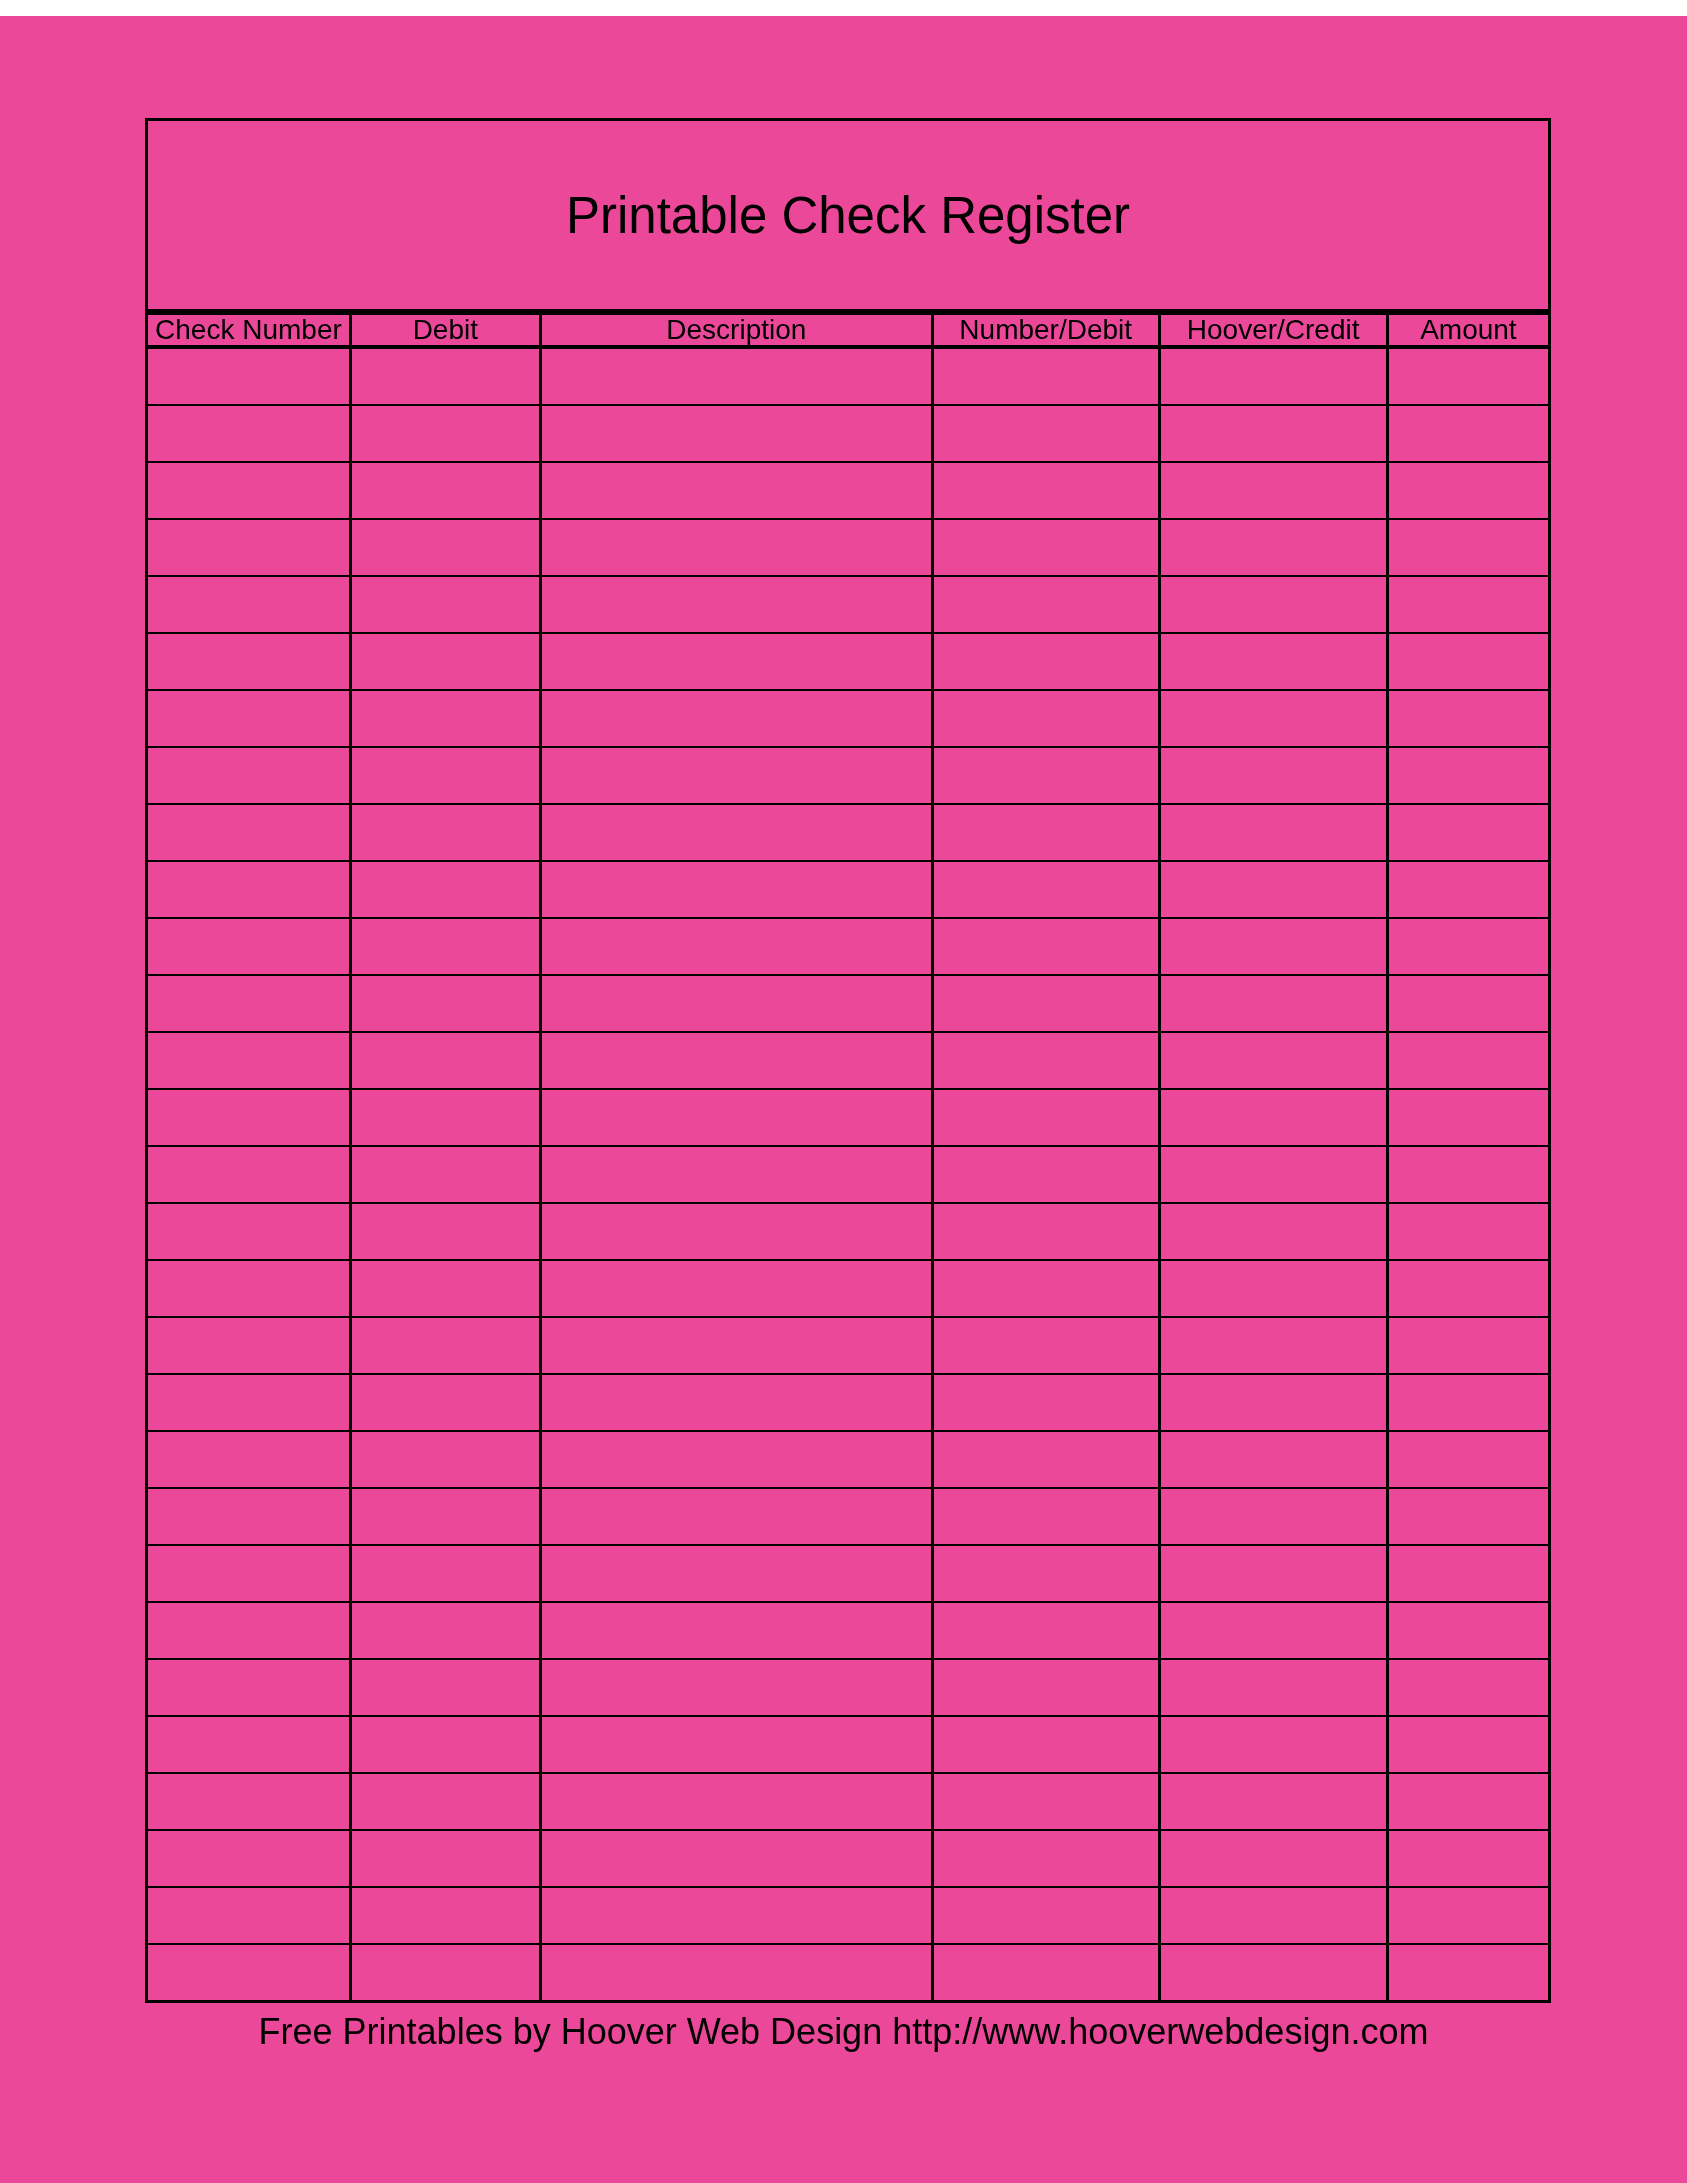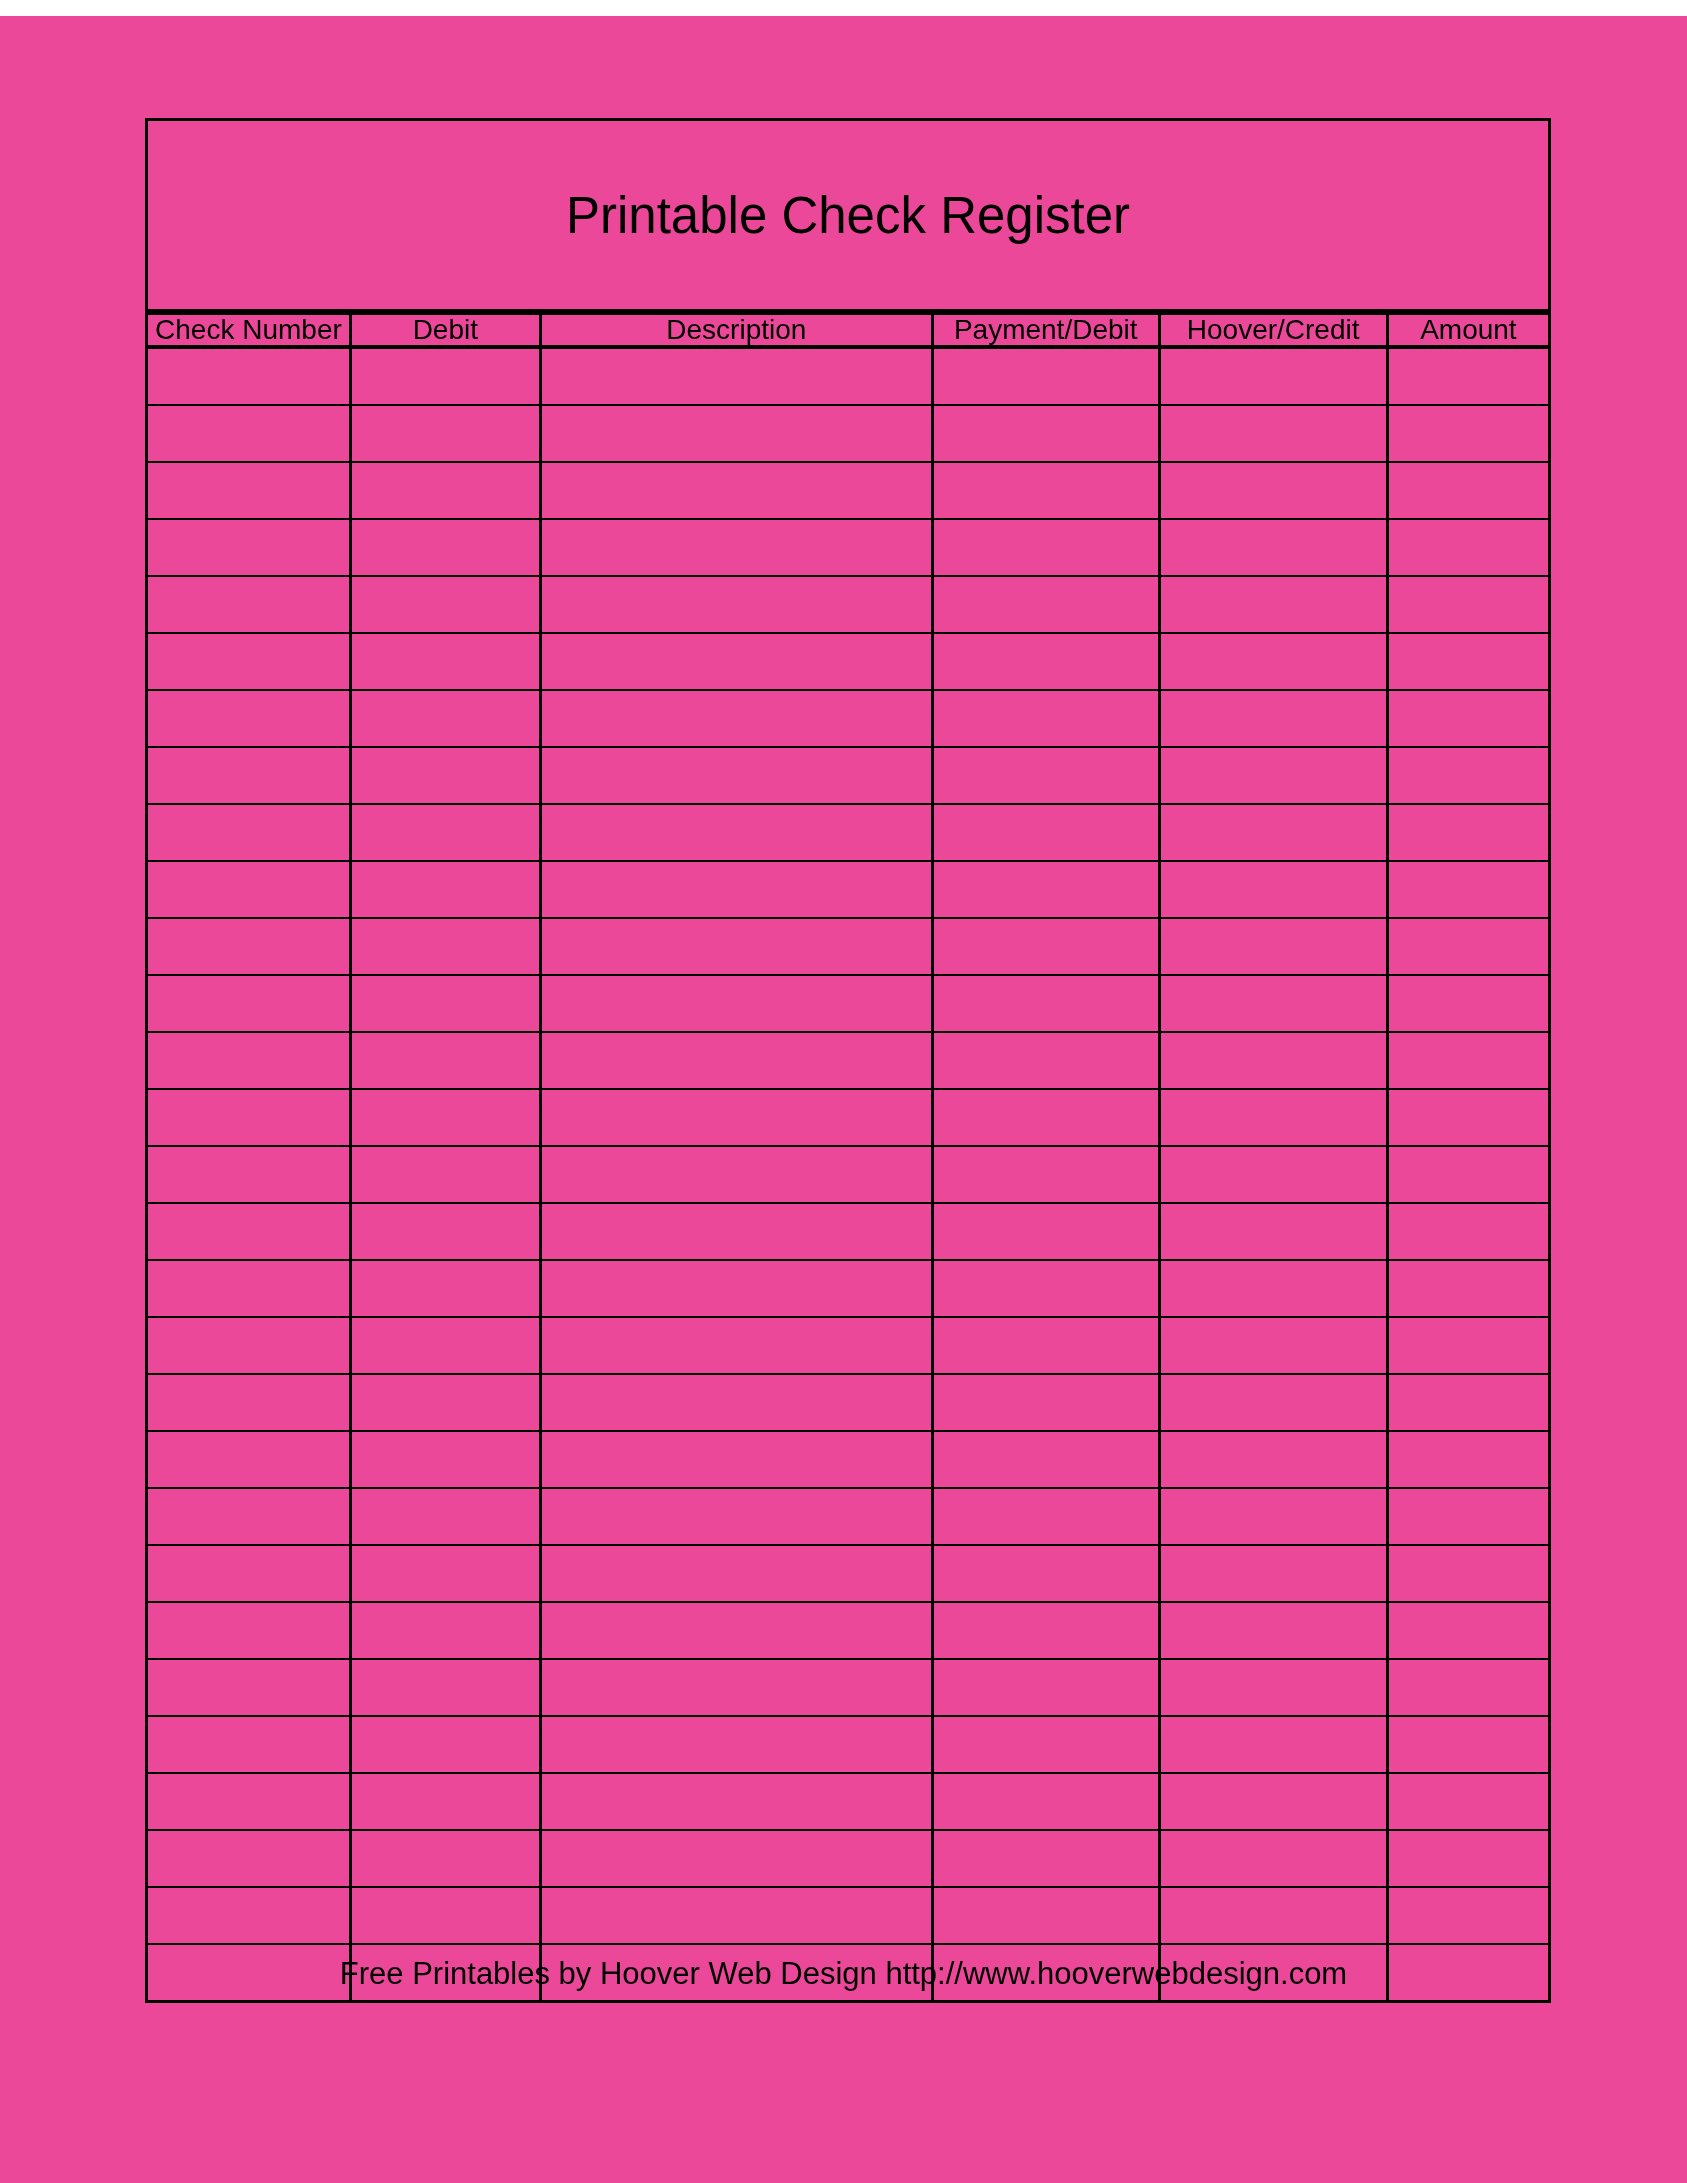--- a/index.html
+++ b/index.html
@@ -62,24 +62,24 @@
     border-bottom-width: 2.6px;
     height: 55px;
     padding: 0;
   }
   .register tbody tr:last-child td {
     border-bottom-width: 3.5px;
   }
   .footer {
     position: absolute;
     left: 0;
-    top: 1939px;
+    top: 1994px;
     width: 100%;
     text-align: center;
-    font-size: 31px;
+    font-size: 36px;
     line-height: 1.2;
     white-space: nowrap;
   }
 </style>
 </head>
 <body>
 
 <div class="page">
 
   <div class="title-box">
@@ -93,21 +93,21 @@
         <col style="width: 27.95%;">
         <col style="width: 16.15%;">
         <col style="width: 16.27%;">
         <col style="width: 11.56%;">
       </colgroup>
     <thead>
       <tr>
           <th>Check Number</th>
           <th>Debit</th>
           <th>Description</th>
-          <th>Payment/Debit</th>
+          <th>Number/Debit</th>
           <th>Hoover/Credit</th>
           <th>Amount</th>
         </tr>
     </thead>
     <tbody>
         <tr>
           <td></td>
           <td></td>
           <td></td>
           <td></td>

